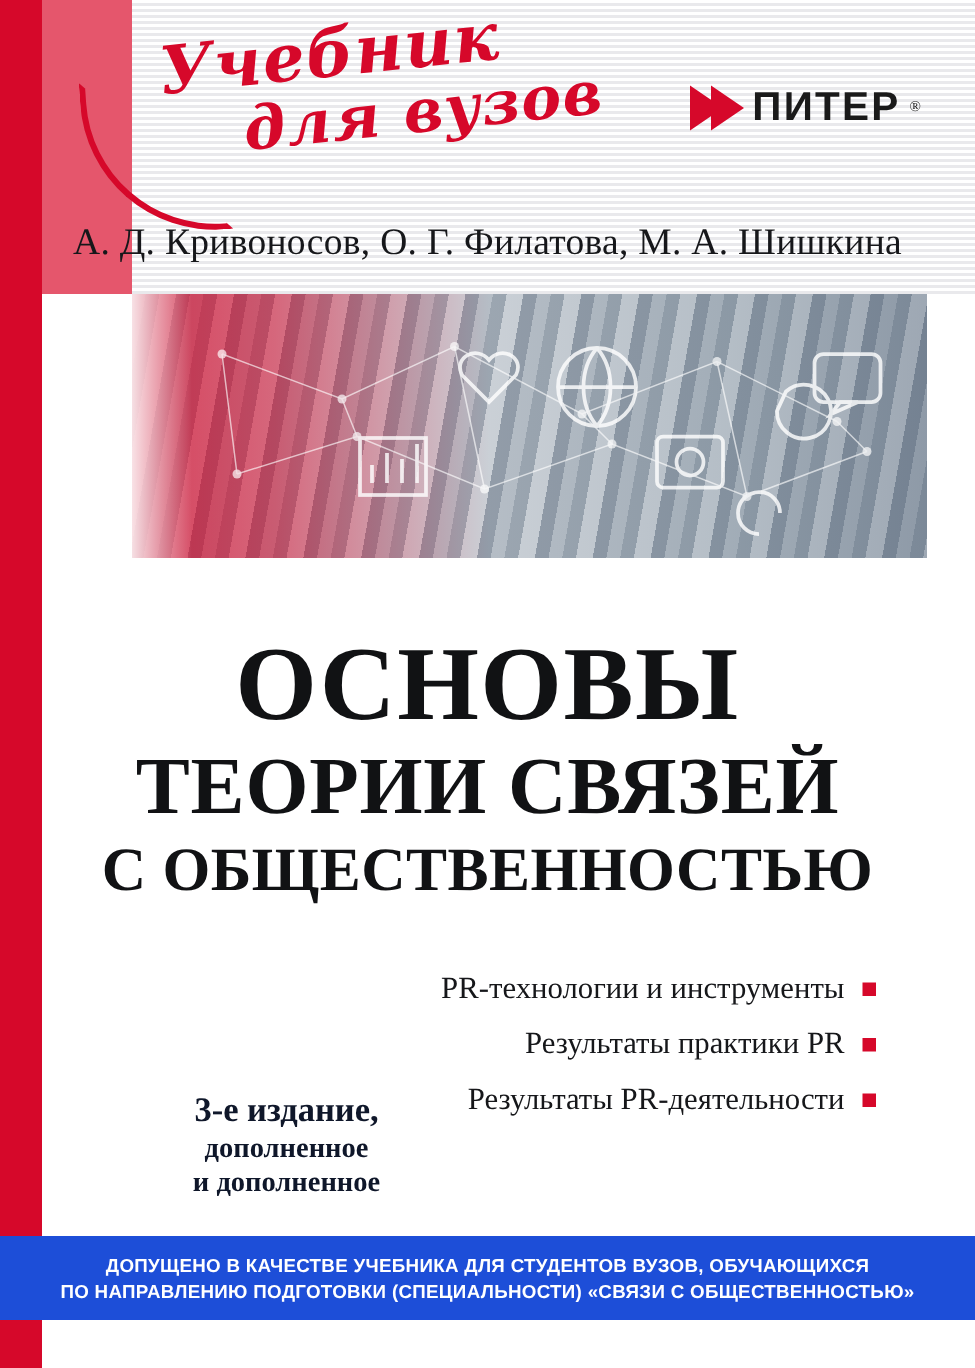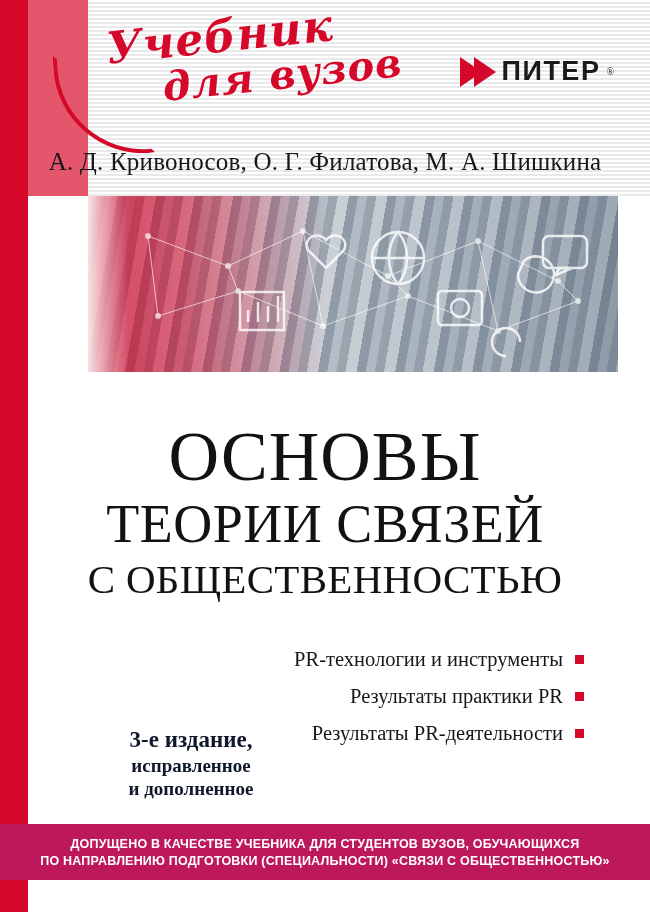--- a/index.html
+++ b/index.html
@@ -178,21 +178,21 @@
   }
 
   
   .title-wrap {
     position: absolute;
     left: 0; top: 420px;
     width: 650px;
     text-align: center;
     color: #111214;
     font-family: "Liberation Serif", serif;
-    font-weight: normal;
+    font-weight: bold;
   }
   .title1 {
     font-size: 70px;
     line-height: 74px;
     letter-spacing: 1px;
   }
   .title2 {
     font-size: 54px;
     line-height: 60px;
     letter-spacing: 0.5px;
@@ -245,21 +245,21 @@
     font-weight: bold;
     line-height: 23px;
   }
 
   
   .banner {
     position: absolute;
     left: 0; bottom: 32px;
     width: 650px;
     height: 56px;
-    background: #be185d;
+    background: #1d4ed8;
     display: flex;
     flex-direction: column;
     align-items: center;
     justify-content: center;
     gap: 3px;
   }
   .banner div {
     color: #ffffff;
     font-family: "Liberation Sans", sans-serif;
     font-weight: bold;
@@ -351,21 +351,21 @@
       <span class="sq"></span>
     </div>
     <div class="row">
       <span>Результаты PR-деятельности</span>
       <span class="sq"></span>
     </div>
   </div>
 
   <div class="edition">
     <div class="e1">3-е издание,</div>
-    <div class="e2">исправленное</div>
+    <div class="e2">дополненное</div>
     <div class="e2">и дополненное</div>
   </div>
 
   <div class="banner">
     <div>ДОПУЩЕНО В КАЧЕСТВЕ УЧЕБНИКА ДЛЯ СТУДЕНТОВ ВУЗОВ, ОБУЧАЮЩИХСЯ</div>
     <div>ПО НАПРАВЛЕНИЮ ПОДГОТОВКИ (СПЕЦИАЛЬНОСТИ) «СВЯЗИ С ОБЩЕСТВЕННОСТЬЮ»</div>
   </div>
 
 </div>
 

